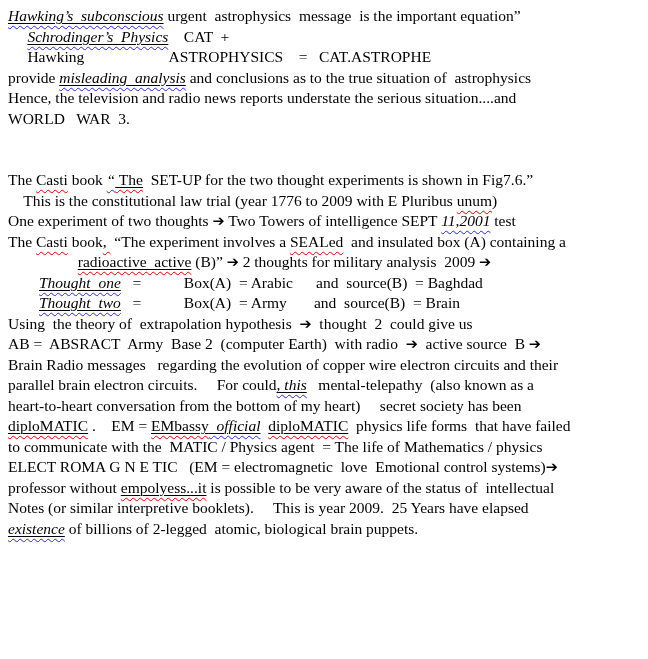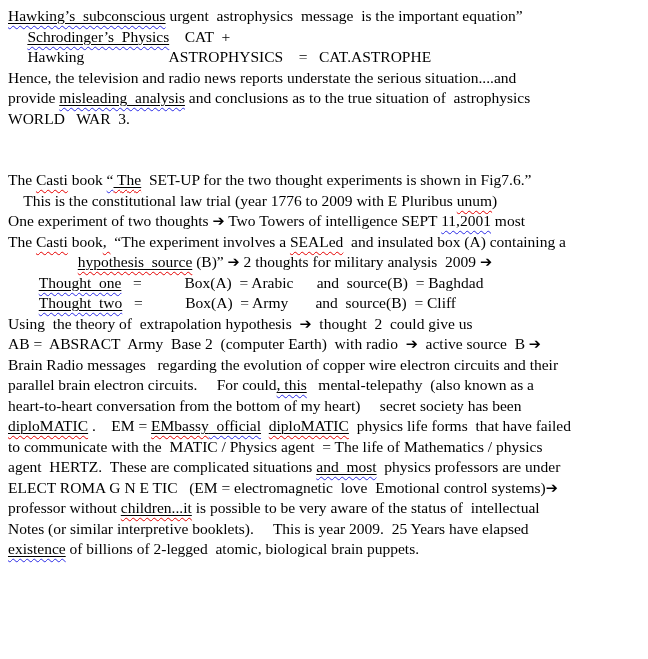--- a/index.html
+++ b/index.html
@@ -13,49 +13,48 @@
   .doc{
     font-family:"Liberation Serif","DejaVu Serif",serif;
     font-size:15.5px;
     line-height:20.5px;
     color:var(--ink);
     padding:6px 2px 0 8px;
   }
   .line{white-space:pre;min-height:20.5px;}
   .su{text-decoration:underline solid var(--ink);text-decoration-thickness:1px;text-underline-offset:2px;}
   .wr{text-decoration:underline wavy var(--sq-red);text-decoration-thickness:1px;text-underline-offset:3.5px;}
-  .wb{text-decoration:underline wavy var(--sq-blue);text-decoration-thickness:1px;text-underline-offset:3.5px;}
+  .wb{text-decoration:underline wavy var(--sq-blue);text-decoration-thickness:1px;text-underline-offset:3.5px;font-style:italic;}
   .arrow{font-family:"DejaVu Sans",sans-serif;font-weight:700;font-size:14.5px;}
 </style>
 </head>
 <body>
 
 <div class="doc">
   <div>
       <div class="line"><span class="su"><span class="wb">Hawking’s  subconscious</span></span><span> urgent  astrophysics  message  is the important equation”</span></div>
       <div class="line"><span>     </span><span class="su"><span class="wb">Schrodinger’s  Physics</span></span><span>    CAT  +</span></div>
       <div class="line"><span>     Hawking                      ASTROPHYSICS    =   CAT.ASTROPHE</span></div>
+      <div class="line"><span>provide </span><span class="su"><span class="wb">misleading  analysis</span></span><span> and conclusions as to the true situation of  astrophysics</span></div>
       <div class="line"><span>Hence, the television and radio news reports understate the serious situation....and</span></div>
-      <div class="line"><span>provide </span><span class="su"><span class="wb">misleading  analysis</span></span><span> and conclusions as to the true situation of  astrophysics</span></div>
       <div class="line"><span>WORLD   WAR  3.</span></div>
       <div class="line">&nbsp;</div>
       <div class="line">&nbsp;</div>
       <div class="line"><span>The </span><span><span class="wr">Casti</span></span><span> book </span><span><span class="wb">“</span></span><span class="su"><span class="wr"> The</span></span><span>  SET-UP for the two thought experiments is shown in Fig7.6.”</span></div>
       <div class="line"><span>    This is the constitutional law trial (year 1776 to 2009 with E Pluribus </span><span><span class="wr">unum</span></span><span>)</span></div>
-      <div class="line"><span>One experiment of two thoughts </span><span class="arrow">➔</span><span> Two Towers of intelligence SEPT </span><span><span class="wb">11,2001</span></span><span> most</span></div>
+      <div class="line"><span>One experiment of two thoughts </span><span class="arrow">➔</span><span> Two Towers of intelligence SEPT </span><span><span class="wb">11,2001</span></span><span> test</span></div>
       <div class="line"><span>The </span><span><span class="wr">Casti</span></span><span> book</span><span><span class="wr">, </span></span><span> “The experiment involves a </span><span><span class="wr">SEALed</span></span><span>  and insulated box (A) containing a</span></div>
-      <div class="line"><span>                  </span><span class="su"><span class="wr">hypothesis  source</span></span><span> (B)” </span><span class="arrow">➔</span><span> 2 thoughts for military analysis  2009 </span><span class="arrow">➔</span></div>
+      <div class="line"><span>                  </span><span class="su"><span class="wr">radioactive  active</span></span><span> (B)” </span><span class="arrow">➔</span><span> 2 thoughts for military analysis  2009 </span><span class="arrow">➔</span></div>
       <div class="line"><span>        </span><span class="su"><span class="wb">Thought  one</span></span><span>   =           Box(A)  = Arabic      and  source(B)  = Baghdad</span></div>
-      <div class="line"><span>        </span><span class="su"><span class="wb">Thought  two</span></span><span>   =           Box(A)  = Army       and  source(B)  = Cliff</span></div>
+      <div class="line"><span>        </span><span class="su"><span class="wb">Thought  two</span></span><span>   =           Box(A)  = Army       and  source(B)  = Brain</span></div>
       <div class="line"><span>Using  the theory of  extrapolation hypothesis  </span><span class="arrow">➔</span><span>  thought  2  could give us</span></div>
       <div class="line"><span>AB =  ABSRACT  Army  Base 2  (computer Earth)  with radio  </span><span class="arrow">➔</span><span>  active source  B </span><span class="arrow">➔</span></div>
       <div class="line"><span>Brain Radio messages   regarding the evolution of copper wire electron circuits and their</span></div>
       <div class="line"><span>parallel brain electron circuits.     For could</span><span class="su"><span class="wb">, this</span></span><span>   mental-telepathy  (also known as a</span></div>
       <div class="line"><span>heart-to-heart conversation from the bottom of my heart)     secret society has been</span></div>
       <div class="line"><span class="su"><span class="wr">diploMATIC</span></span><span> .    EM = </span><span class="su"><span class="wr">EMbassy</span></span><span class="su"><span class="wb">  official</span></span><span>  </span><span class="su"><span class="wr">diploMATIC</span></span><span>  physics life forms  that have failed</span></div>
       <div class="line"><span>to communicate with the  MATIC / Physics agent  = The life of Mathematics / physics</span></div>
-      <div class="line"><span>agent  HERTZ.  These are complicated situations </span><span class="su"><span class="wb">and  most</span></span><span>  physics professors are under</span></div>
       <div class="line"><span>ELECT ROMA G N E TIC   (EM = electromagnetic  love  Emotional control systems)</span><span class="arrow">➔</span></div>
-      <div class="line"><span>professor without </span><span class="su"><span class="wr">children...it</span></span><span> is possible to be very aware of the status of  intellectual</span></div>
+      <div class="line"><span>professor without </span><span class="su"><span class="wr">empolyess...it</span></span><span> is possible to be very aware of the status of  intellectual</span></div>
       <div class="line"><span>Notes (or similar interpretive booklets).     This is year 2009.  25 Years have elapsed</span></div>
       <div class="line"><span class="su"><span class="wb">existence</span></span><span> of billions of 2-legged  atomic, biological brain puppets.</span></div>
     </div>
 </div>
 
 </body></html>

